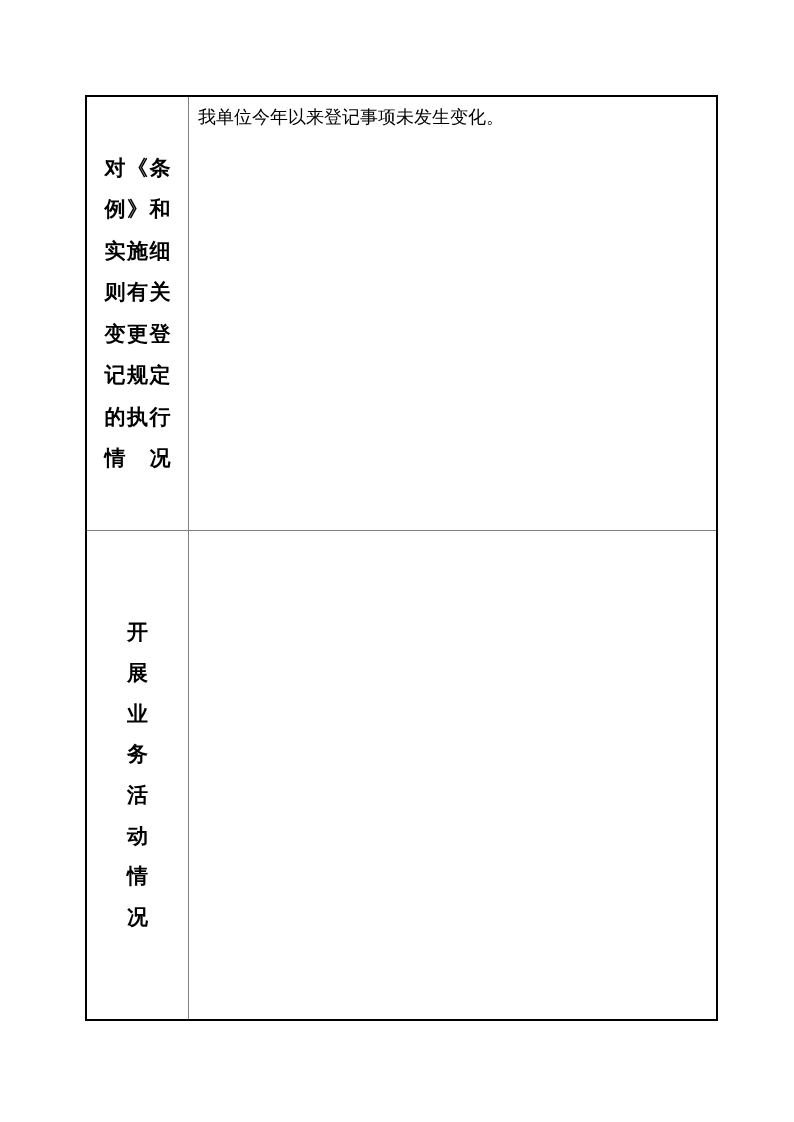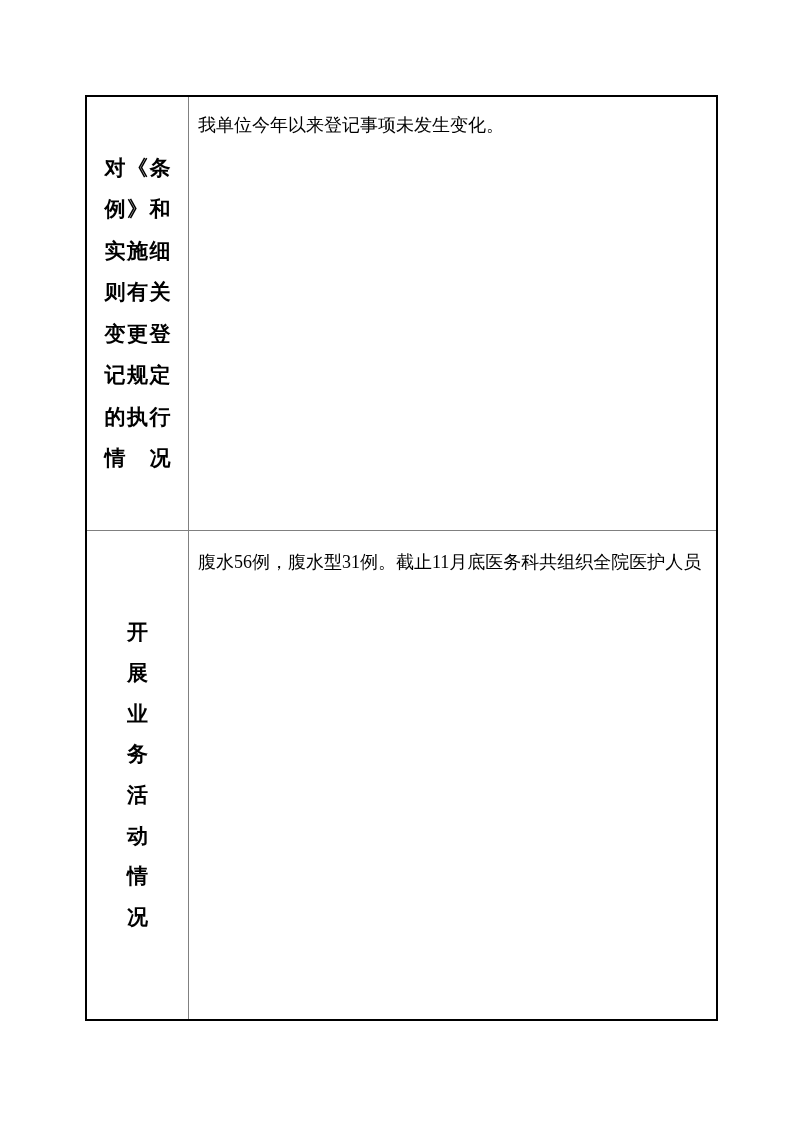--- a/index.html
+++ b/index.html
@@ -50,21 +50,21 @@
   }
   .label-block.vertical {
     width: 30px;
   }
   .label-block.vertical .line {
     height: 40.7px;
     line-height: 40.7px;
     text-align: center;
   }
   .content-cell {
-    padding: 12px 9px 0 9px;
+    padding: 4px 9px 0 9px;
   }
   .content-block .line {
     font-size: 18px;
     line-height: 38.6px;
     text-align: justify;
     text-align-last: justify;
     text-justify: inter-character;
   }
   .content-block .line:last-child {
     text-align-last: left;
@@ -136,18 +136,17 @@
           <div class="line">业</div>
           <div class="line">务</div>
           <div class="line">活</div>
           <div class="line">动</div>
           <div class="line">情</div>
           <div class="line">况</div>
         </div>
     </div>
     <div class="cell content-cell">
       <div class="content-block">
-          <div class="line">腹水56例，腹水型31例。截止11月底医务科共组织全院医护人员</div>
         </div>
     </div>
 
   </div>
 </div>
 
 </body></html>

